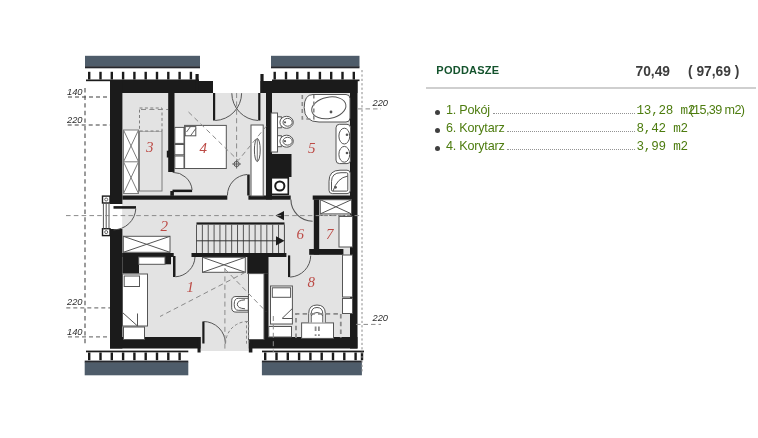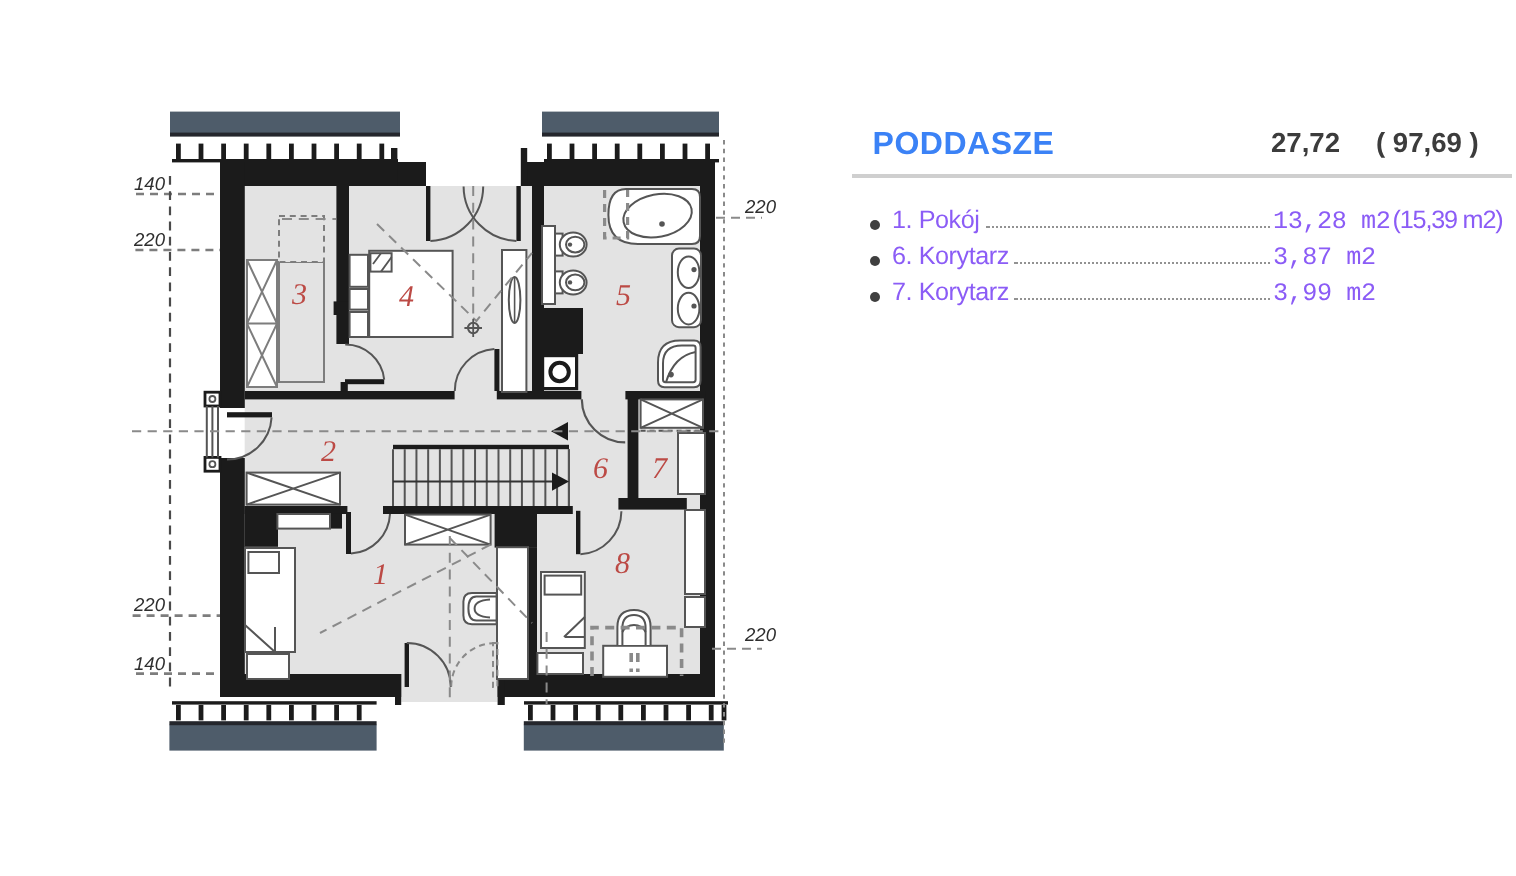--- a/index.html
+++ b/index.html
@@ -1,31 +1,31 @@
 <!DOCTYPE html>
 <html><head>
 <meta charset="utf-8">
 <style>
   html,body{margin:0;padding:0;background:#fff;}
   #page{position:relative;width:758px;height:438px;background:#fff;overflow:hidden;
         font-family:"Liberation Sans",sans-serif;}
   #plan{position:absolute;left:0;top:0;}
   #legend{position:absolute;left:424px;top:0;width:334px;}
-  .title{position:absolute;top:64.3px;left:12.3px;font-size:16px;font-weight:bold;
-         color:#3b82f6;letter-spacing:0.25px;}
+  .title{position:absolute;top:64.3px;left:12.3px;font-size:11px;font-weight:bold;
+         color:#14532d;letter-spacing:0.25px;}
   .tnum{position:absolute;top:63px;font-size:13.8px;font-weight:bold;color:#3c3c3c;}
   .rule{position:absolute;top:87px;left:2px;width:330px;height:2px;background:#cfcfcf;}
   .items{position:absolute;top:103px;left:0;width:334px;}
-  .row{display:flex;align-items:baseline;height:18.15px;font-size:12.6px;letter-spacing:-0.22px;color:#8b5cf6;}
+  .row{display:flex;align-items:baseline;height:18.15px;font-size:12.6px;letter-spacing:-0.22px;color:#4d7c0f;}
   .bullet{width:5px;height:5px;border-radius:50%;background:#3f3f3f;margin:0 6px 0 11px;
           align-self:center;flex:none;}
   .nm{white-space:nowrap;flex:none;}
   .dots{flex:1;border-bottom:1.5px dotted #929292;margin:0 2px 2.5px 3px;}
   .v1{flex:none;display:inline-block;width:48px;text-align:center;white-space:nowrap;font-family:Liberation Mono, monospace;}
-  .v2{flex:none;display:inline-block;width:68.5px;text-align:center;white-space:nowrap;padding-left:5px;letter-spacing:-0.6px;}
+  .v2{flex:none;display:inline-block;width:68.5px;text-align:left;white-space:nowrap;padding-left:5px;letter-spacing:-0.6px;}
 </style>
 </head>
 <body>
 <div id="page">
 
   <svg id="plan" width="758" height="438" viewBox="0 0 758 438">
   <g id="planroot">
 
 <g>
           <rect x="122.4" y="93" width="227.6" height="244" fill="#e3e3e3"></rect>
@@ -497,42 +497,42 @@
           <text x="296.5" y="239">6</text>
           <text x="326" y="239">7</text>
           <text x="307.5" y="286.5">8</text>
         </g>
 </g>
   </svg>
 
   <div id="legend">
 
     <div class="title">PODDASZE</div>
-    <div class="tnum" style="left:211.5px;top:64.3px;">27,72</div>
+    <div class="tnum" style="left:211.5px;top:64.3px;">70,49</div>
     <div class="tnum" style="left:264px;top:64.3px;">( 97,69 )</div>
 
     <div class="rule"></div>
 
     <div class="items">
       <div class="row">
           <span class="bullet"></span>
           <span class="nm">1. Pokój</span>
           <span class="dots"></span>
           <span class="v1">13,28 m2</span>
           <span class="v2">(15,39 m2)</span>
         </div>
       <div class="row">
           <span class="bullet"></span>
           <span class="nm">6. Korytarz</span>
           <span class="dots"></span>
-          <span class="v1">3,87 m2</span>
+          <span class="v1">8,42 m2</span>
           <span class="v2"></span>
         </div>
       <div class="row">
           <span class="bullet"></span>
-          <span class="nm">7. Korytarz</span>
+          <span class="nm">4. Korytarz</span>
           <span class="dots"></span>
           <span class="v1">3,99 m2</span>
           <span class="v2"></span>
         </div>
     </div>
   </div>
 </div>
 
 </body></html>

